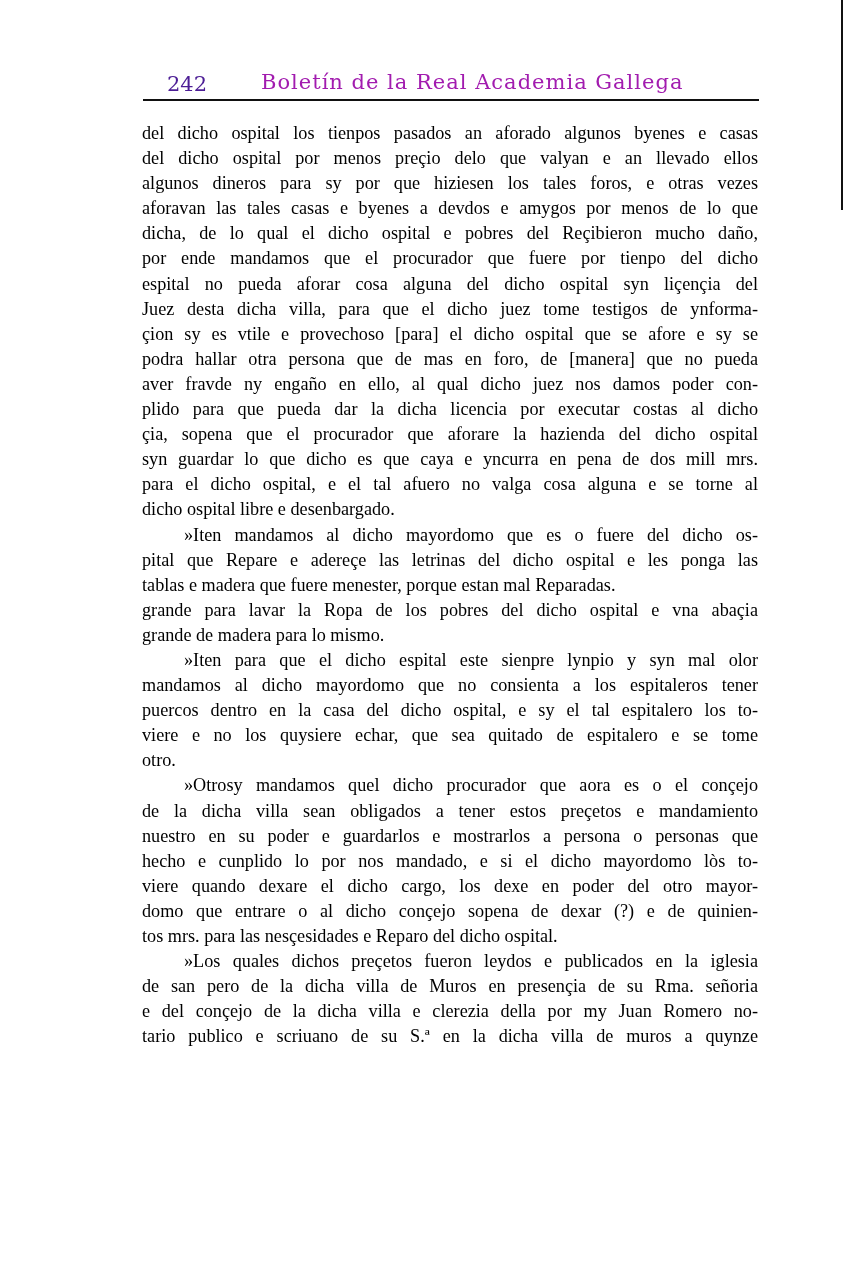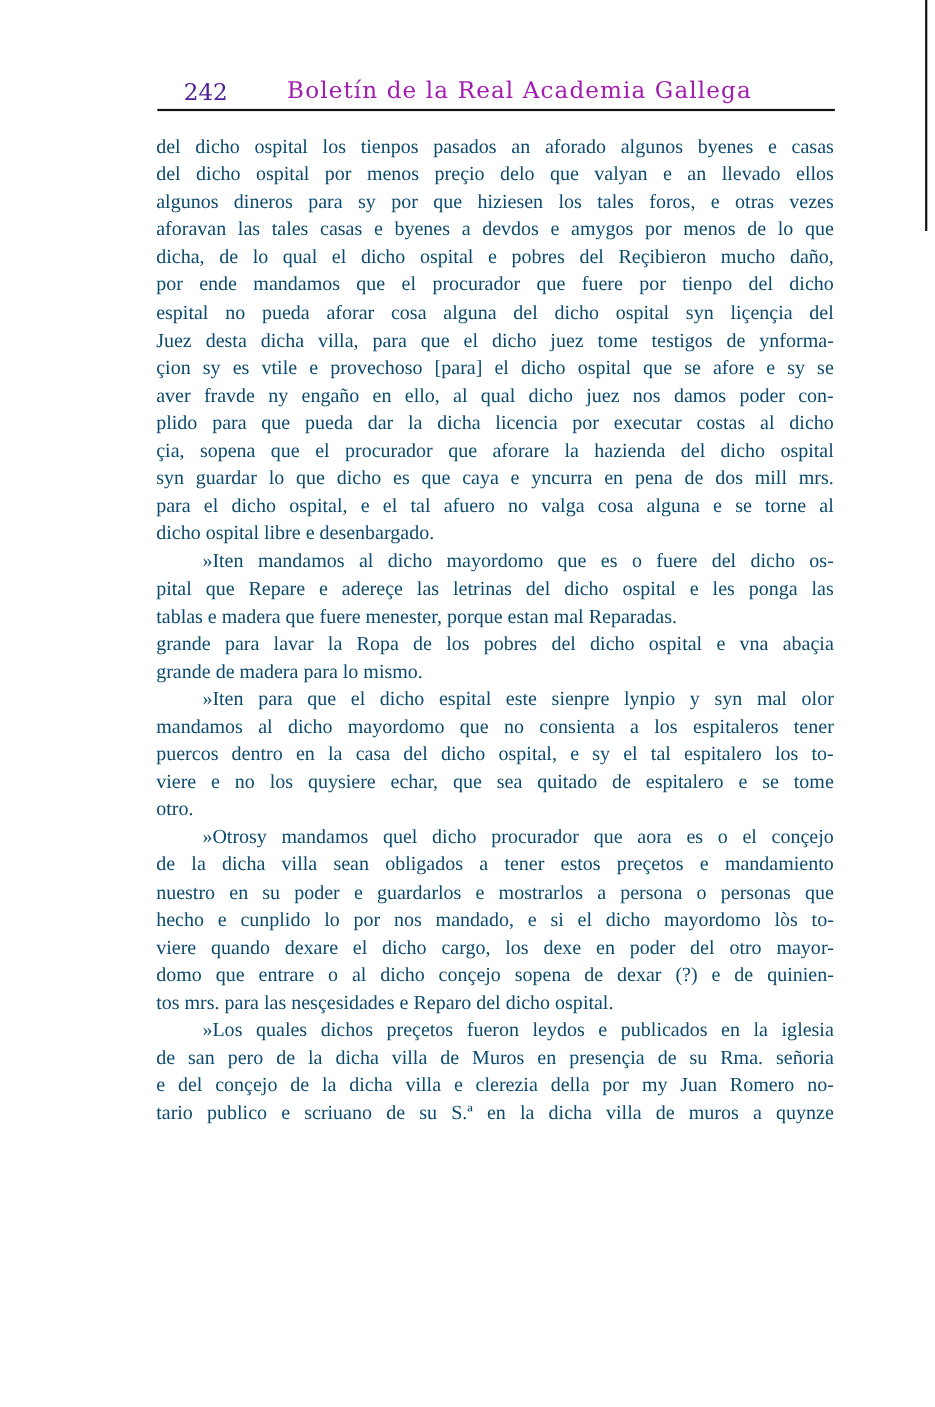--- a/index.html
+++ b/index.html
@@ -3,21 +3,21 @@
 <meta charset="utf-8">
 <style>
   html, body { margin: 0; padding: 0; background: #ffffff; }
   body { width: 850px; height: 1279px; position: relative; overflow: hidden; }
   .page-edge { position: absolute; left: 841px; top: 0; width: 2px; height: 210px; background: #111; }
   .header { position: absolute; left: 143px; top: 68px; width: 615px; height: 30px; }
   .page-number { position: absolute; left: 24px; top: 4px; font-family: "DejaVu Serif", serif; font-size: 21px; color: #4c1d95; }
   .running-title { position: absolute; left: 118px; top: 2px; font-family: "DejaVu Serif", serif; font-size: 21px; color: #a21caf; letter-spacing: 1px; }
   .header-rule { position: absolute; left: 143px; top: 99px; width: 616px; height: 2px; background: #111; }
   .body { position: absolute; left: 142px; top: 121px; width: 616px;
-          font-family: "Liberation Serif", serif; font-size: 18.2px; line-height: 25.1px; color: #0c4a6e; }
+          font-family: "Liberation Serif", serif; font-size: 18.2px; line-height: 25.1px; color: #000000; }
   .para { margin: 0; text-align: justify; text-align-last: justify; }
   .para .line { display: block; text-align: justify; text-align-last: justify; white-space: nowrap; }
   .line.end { text-align-last: left; }
   .line.indent { padding-left: 42px; }
 </style>
 </head>
 <body>
 
 <div class="page-edge"></div>
 
@@ -31,20 +31,21 @@
     <div class="para">
       <span class="line">del dicho ospital los tienpos pasados an aforado algunos byenes e casas</span>
       <span class="line">del dicho ospital por menos preçio delo que valyan e an llevado ellos</span>
       <span class="line">algunos dineros para sy por que hiziesen los tales foros, e otras vezes</span>
       <span class="line">aforavan las tales casas e byenes a devdos e amygos por menos de lo que</span>
       <span class="line">dicha, de lo qual el dicho ospital e pobres del Reçibieron mucho daño,</span>
       <span class="line">por ende mandamos que el procurador que fuere por tienpo del dicho</span>
       <span class="line">espital no pueda aforar cosa alguna del dicho ospital syn liçençia del</span>
       <span class="line">Juez desta dicha villa, para que el dicho juez tome testigos de ynforma-</span>
       <span class="line">çion sy es vtile e provechoso [para] el dicho ospital que se afore e sy se</span>
+      <span class="line">podra hallar otra persona que de mas en foro, de [manera] que no pueda</span>
       <span class="line">aver fravde ny engaño en ello, al qual dicho juez nos damos poder con-</span>
       <span class="line">plido para que pueda dar la dicha licencia por executar costas al dicho</span>
       <span class="line">çia, sopena que el procurador que aforare la hazienda del dicho ospital</span>
       <span class="line">syn guardar lo que dicho es que caya e yncurra en pena de dos mill mrs.</span>
       <span class="line">para el dicho ospital, e el tal afuero no valga cosa alguna e se torne al</span>
       <span class="line end">dicho ospital libre e desenbargado.</span>
     </div>
     <div class="para">
       <span class="line indent">»Iten mandamos al dicho mayordomo que es o fuere del dicho os-</span>
       <span class="line">pital que Repare e adereçe las letrinas del dicho ospital e les ponga las</span>

